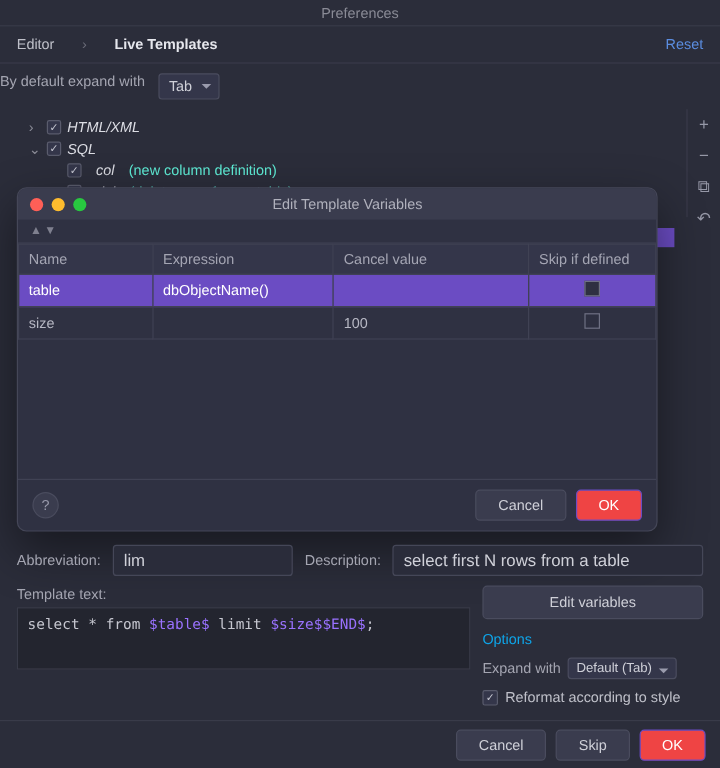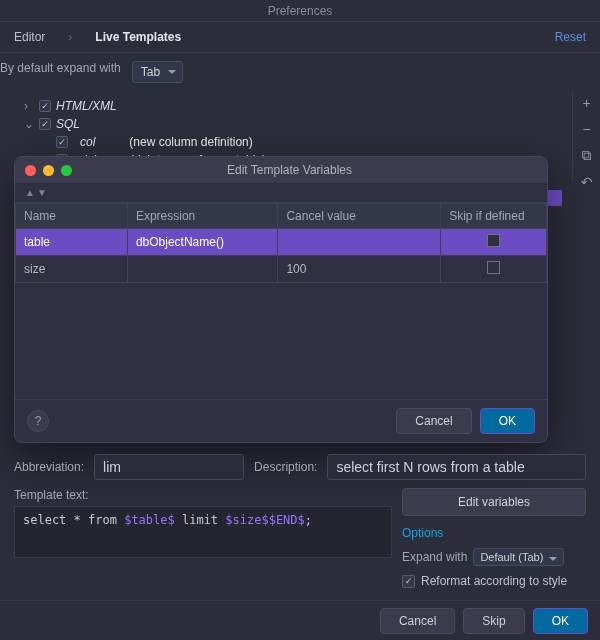--- a/index.html
+++ b/index.html
@@ -49,21 +49,21 @@
   .tree .lvl1 { padding-left: 10px; }
   .tree .lvl2 { padding-left: 42px; gap: 12px; }
   .tree .arr { color: #8a8b96; width: 10px; display:inline-block;}
   .tree .cb {
     width: 12px; height: 12px; border: 1px solid #5a5c6d;
     display: inline-flex; align-items: center; justify-content: center;
     background: #34364a; border-radius: 2px;
   }
   .tree .cb.on:after { content: "✓"; color: #c7c8d2; font-size: 9px; line-height: 9px; }
   .tree .tt { color: #dcdde4; font-weight: 500; font-style: italic;}
-  .tree .sub { color: #e5e5e5; margin-left: 22px; }
+  .tree .sub { color: #5eead4; }
   .sidetools {
     width: 28px; display: flex; flex-direction: column; align-items: center;
     gap: 10px; padding-top: 4px; color: #9698a7;
     border-left: 1px solid #393b49;
   }
   .sidetools span { font-size: 14px; cursor: pointer; }
 
   
   .modal {
     position: absolute; left: 14px; top: 156px;
@@ -104,21 +104,21 @@
   .help {
     width: 22px; height: 22px; border-radius: 50%; background: #3a3c4e;
     display: flex; align-items: center; justify-content: center;
     color: #9a9bac; border:1px solid #4a4c5e;
   }
   .modal-footer .sp { flex: 1; }
   .btn {
     padding: 5px 18px; border-radius: 4px; border: 1px solid #4a4c5e;
     background: #3a3c4e; color: #cfd0d8; cursor: pointer; font-size:12px;
   }
-  .btn.primary { background: #0369a1; border-color: #6b4cc3; color: #fff; }
+  .btn.primary { background: #ef4444; border-color: #6b4cc3; color: #fff; }
   .modal-footer .btn + .btn { margin-left: 8px; }
 
   
   .purplebar { position:absolute; left:544px; top:190px; width:18px; height:16px; background:#6b4cc3;}
   .details {
     position: absolute; left: 14px; top: 454px; right: 14px;
   }
   .drow { display: flex; align-items: center; gap: 10px; margin-bottom: 8px; }
   .inp {
     background: #2a2c3a; border: 1px solid #454758; color: #cfd0d8;

